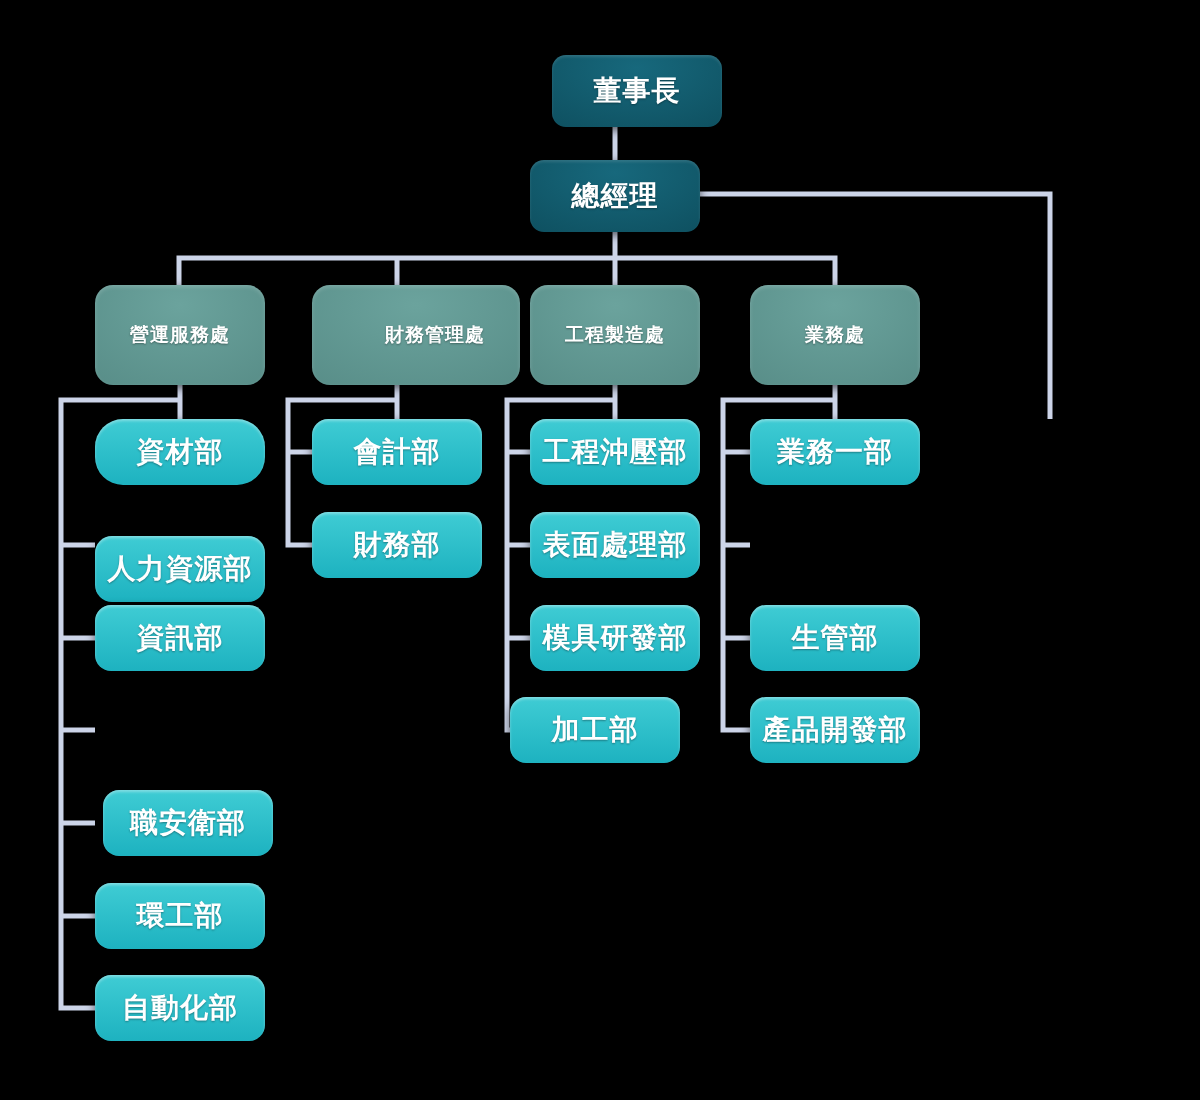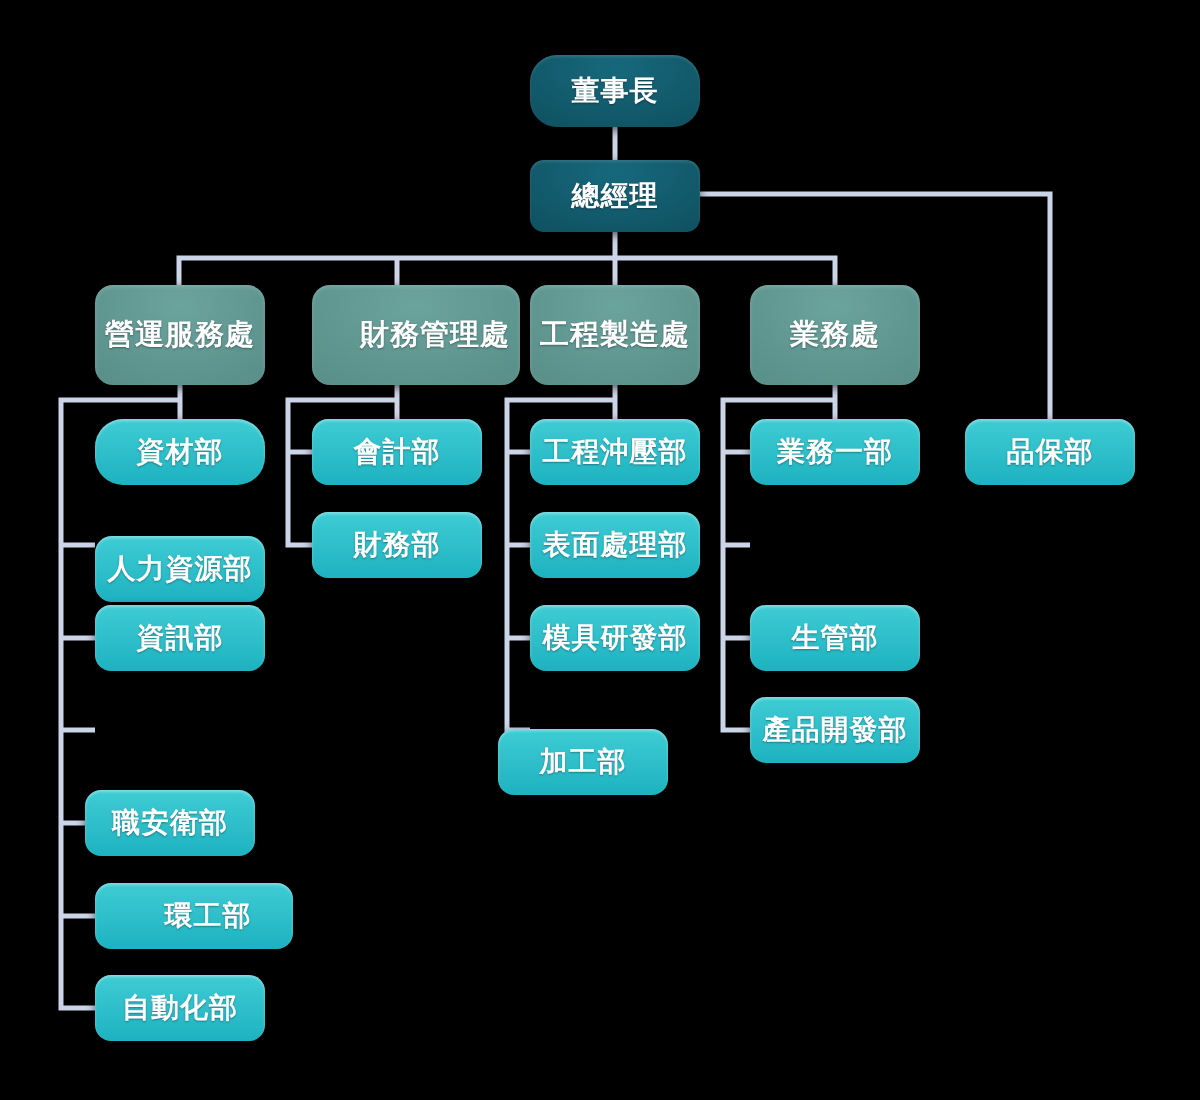--- a/index.html
+++ b/index.html
@@ -20,21 +20,21 @@
     text-align:center;
     letter-spacing:1px;
     text-shadow:0 1px 2px rgba(0,0,0,0.35);
   }
   .exec {
     width:170px; height:72px; border-radius:14px; font-size:28px;
     background:radial-gradient(130% 170% at 50% 18%, var(--exec_top, #17687c) 0%, var(--exec_bottom, #0c4a59) 78%);
     box-shadow: inset 0 2px 3px rgba(255,255,255,0.12), 0 3px 10px rgba(0,0,0,0.6);
   }
   .division {
-    width:170px; height:100px; border-radius:18px; font-size:29px;
+    width:170px; height:100px; border-radius:18px; font-size:19px;
     background:radial-gradient(140% 180% at 50% 20%, var(--division_top, #6ba39d) 0%, var(--division_bottom, #4f837e) 85%);
     box-shadow: inset 0 2px 4px rgba(255,255,255,0.18), 0 3px 10px rgba(0,0,0,0.6);
   }
   .dept {
     width:170px; height:66px; border-radius:16px; font-size:28px;
     background:linear-gradient(180deg, var(--dept_top, #3fccd4) 0%, var(--dept_bottom, #1db2c0) 100%);
     box-shadow: inset 0 2px 3px rgba(255,255,255,0.35), 0 3px 10px rgba(0,0,0,0.55);
   }
   .label { display:block; }
 </style>
@@ -72,57 +72,54 @@
     <path class="wire" d="M507 545 H530"></path>
     <path class="wire" d="M507 638 H530"></path>
 
     <path class="wire" d="M835 385 V419"></path>
     <path class="wire" d="M835 400 H723 V730 H750"></path>
     <path class="wire" d="M723 452 H750"></path>
     <path class="wire" d="M723 545 H750"></path>
     <path class="wire" d="M723 638 H750"></path>
   </svg>
 
-  <div class="node exec" style="left:530px; top:55px;border-radius:27px;">
+  <div class="node exec" style="left:552px; top:55px;">
     <span class="label">董事長</span>
   </div>
   <div class="node exec" style="left:530px; top:160px;">
     <span class="label">總經理</span>
   </div>
 
   <div class="node division" style="left:95px; top:285px;">
     <span class="label">營運服務處</span>
   </div>
   <div class="node division" style="left:312px; top:285px;padding-left:38px;">
     <span class="label">財務管理處</span>
   </div>
   <div class="node division" style="left:530px; top:285px;">
     <span class="label">工程製造處</span>
   </div>
   <div class="node division" style="left:750px; top:285px;">
     <span class="label">業務處</span>
   </div>
 
-  <div class="node dept" style="left:965px; top:419px;">
-    <span class="label">品保部</span>
-  </div>
 
   <div class="node dept" style="left:95px; top:419px;border-radius:28px;">
     <span class="label">資材部</span>
   </div>
   <div class="node dept" style="left:95px; top:536px;border-radius:17px;">
     <span class="label">人力資源部</span>
   </div>
   <div class="node dept" style="left:95px; top:605px;">
     <span class="label">資訊部</span>
   </div>
-  <div class="node dept" style="left:85px; top:790px;">
+  <div class="node dept" style="left:103px; top:790px;">
     <span class="label">職安衛部</span>
   </div>
-  <div class="node dept" style="left:95px; top:883px;padding-left:28px;">
+  <div class="node dept" style="left:95px; top:883px;">
     <span class="label">環工部</span>
   </div>
   <div class="node dept" style="left:95px; top:975px;">
     <span class="label">自動化部</span>
   </div>
 
   <div class="node dept" style="left:312px; top:419px;">
     <span class="label">會計部</span>
   </div>
   <div class="node dept" style="left:312px; top:512px;">
@@ -131,21 +128,21 @@
 
   <div class="node dept" style="left:530px; top:419px;">
     <span class="label">工程沖壓部</span>
   </div>
   <div class="node dept" style="left:530px; top:512px;">
     <span class="label">表面處理部</span>
   </div>
   <div class="node dept" style="left:530px; top:605px;">
     <span class="label">模具研發部</span>
   </div>
-  <div class="node dept" style="left:498px; top:697px;margin-top:32px;">
+  <div class="node dept" style="left:510px; top:697px;">
     <span class="label">加工部</span>
   </div>
 
   <div class="node dept" style="left:750px; top:419px;">
     <span class="label">業務一部</span>
   </div>
   <div class="node dept" style="left:750px; top:605px;">
     <span class="label">生管部</span>
   </div>
   <div class="node dept" style="left:750px; top:697px;">

